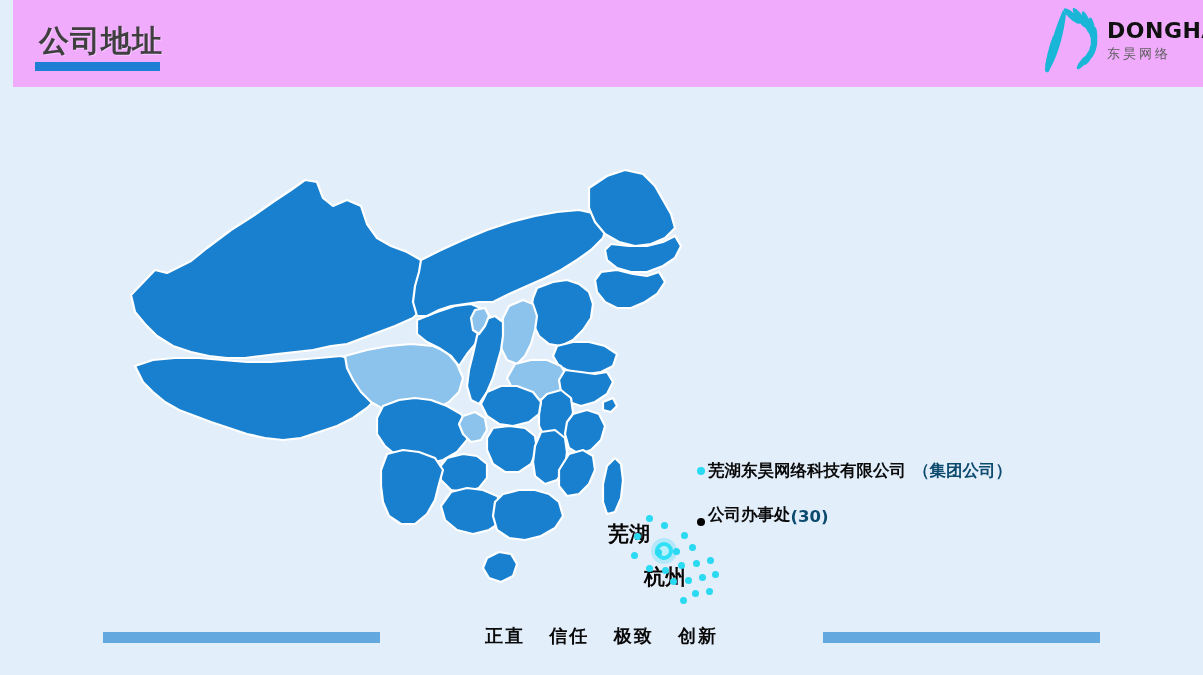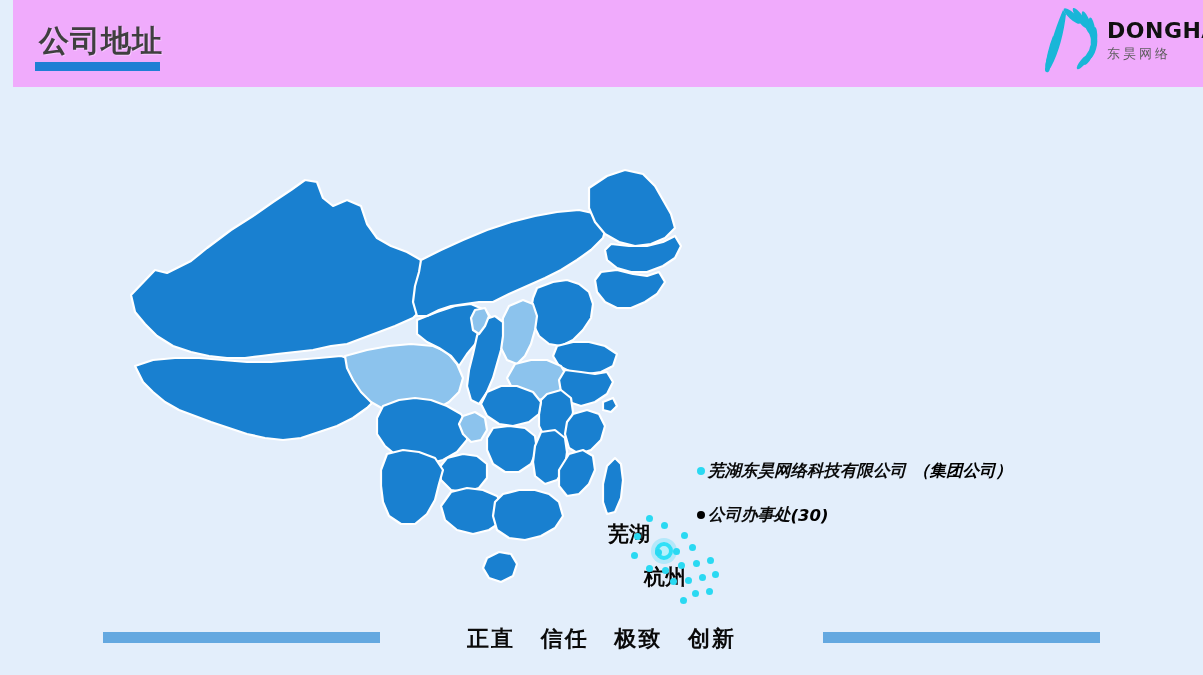--- a/index.html
+++ b/index.html
@@ -71,42 +71,41 @@
     border-radius:50%; border:4px solid #2fe0f7; background:#b8f0fb;
   }
 
   
   #legend { position:absolute; left:697px; top:460px; width:330px; }
   .legend-row {
     display:flex; align-items:center;
     margin-bottom:22px;
     font-size:16.5px; font-weight:bold; color:#0a0a0a;
     white-space:nowrap;
-    font-style:italic;
-  }
-  .legend-row:last-child { margin-bottom:0; }
+  }
+  .legend-row:last-child { margin-bottom:0;align-items:flex-end; }
   .legend-bullet {
     width:8px; height:8px; border-radius:50%;
     margin-right:3px; flex:0 0 auto;
   }
-  .legend-tag { color:#000000; }
+  .legend-tag { color:#0c4a6e; }
   .legend-gap { display:inline-block; width:7px; }
 
   
   #footer-bar-left {
     position:absolute; left:103px; top:632px; width:277px; height:11px;
     background:#64a8e0;
   }
   #footer-bar-right {
     position:absolute; left:823px; top:632px; width:277px; height:11px;
     background:#64a8e0;
   }
   #footer-slogan {
     position:absolute; left:0; top:624px; width:1203px;
-    text-align:center; font-size:22px; font-weight:bold; color:#0a0a0a;
+    text-align:center; font-size:18px; font-weight:bold; color:#0a0a0a;
     letter-spacing:2px;
   }
   #footer-slogan span { margin:0 8px; }
 </style>
 </head>
 <body>
 
 <div id="header">
   <div id="page-title">公司地址</div>
   <div id="title-underline"></div>

